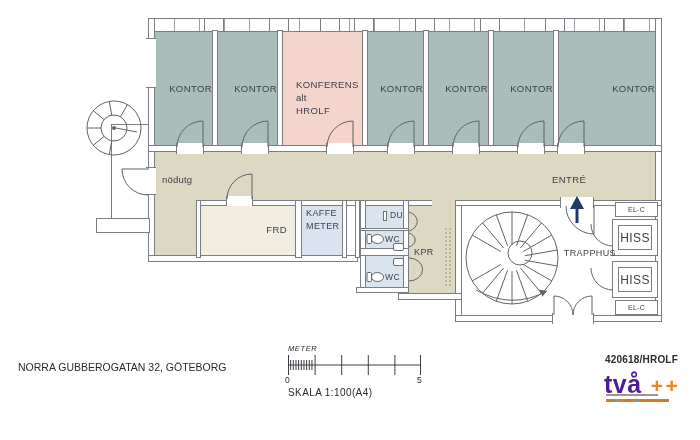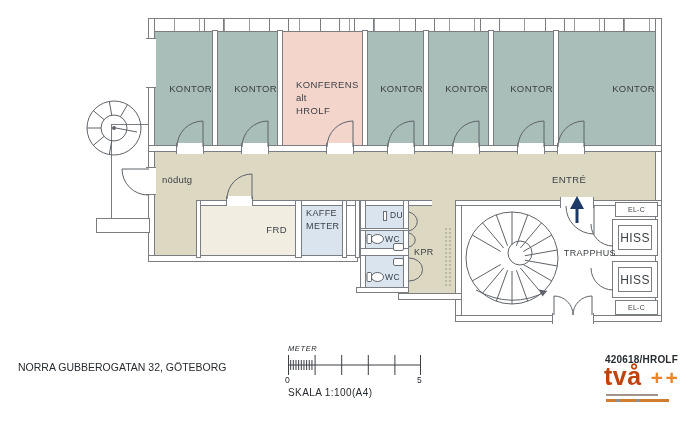--- a/index.html
+++ b/index.html
@@ -273,19 +273,19 @@
           <line x1="23.94" y1="8" x2="23.94" y2="18"></line>
         </g>
     </g>
   </svg>
   <div class="num" style="left:285px;top:375px">0</div>
   <div class="num" style="left:417px;top:375px">5</div>
   <div class="skala">SKALA 1:100(A4)</div>
 
   <div class="ref">420618/HROLF</div>
   <div class="logo">
-    <span class="t" style="color: #c2410c;">två</span>
+    <span class="t" style="color: #4c1d95; margin-top: 8px;">två</span>
     <span class="p" style="color: rgb(237, 134, 34);">++</span>
   </div>
   <div class="fine1"></div>
   <div class="fine2"></div>
 
 </div>
 
 </body></html>

